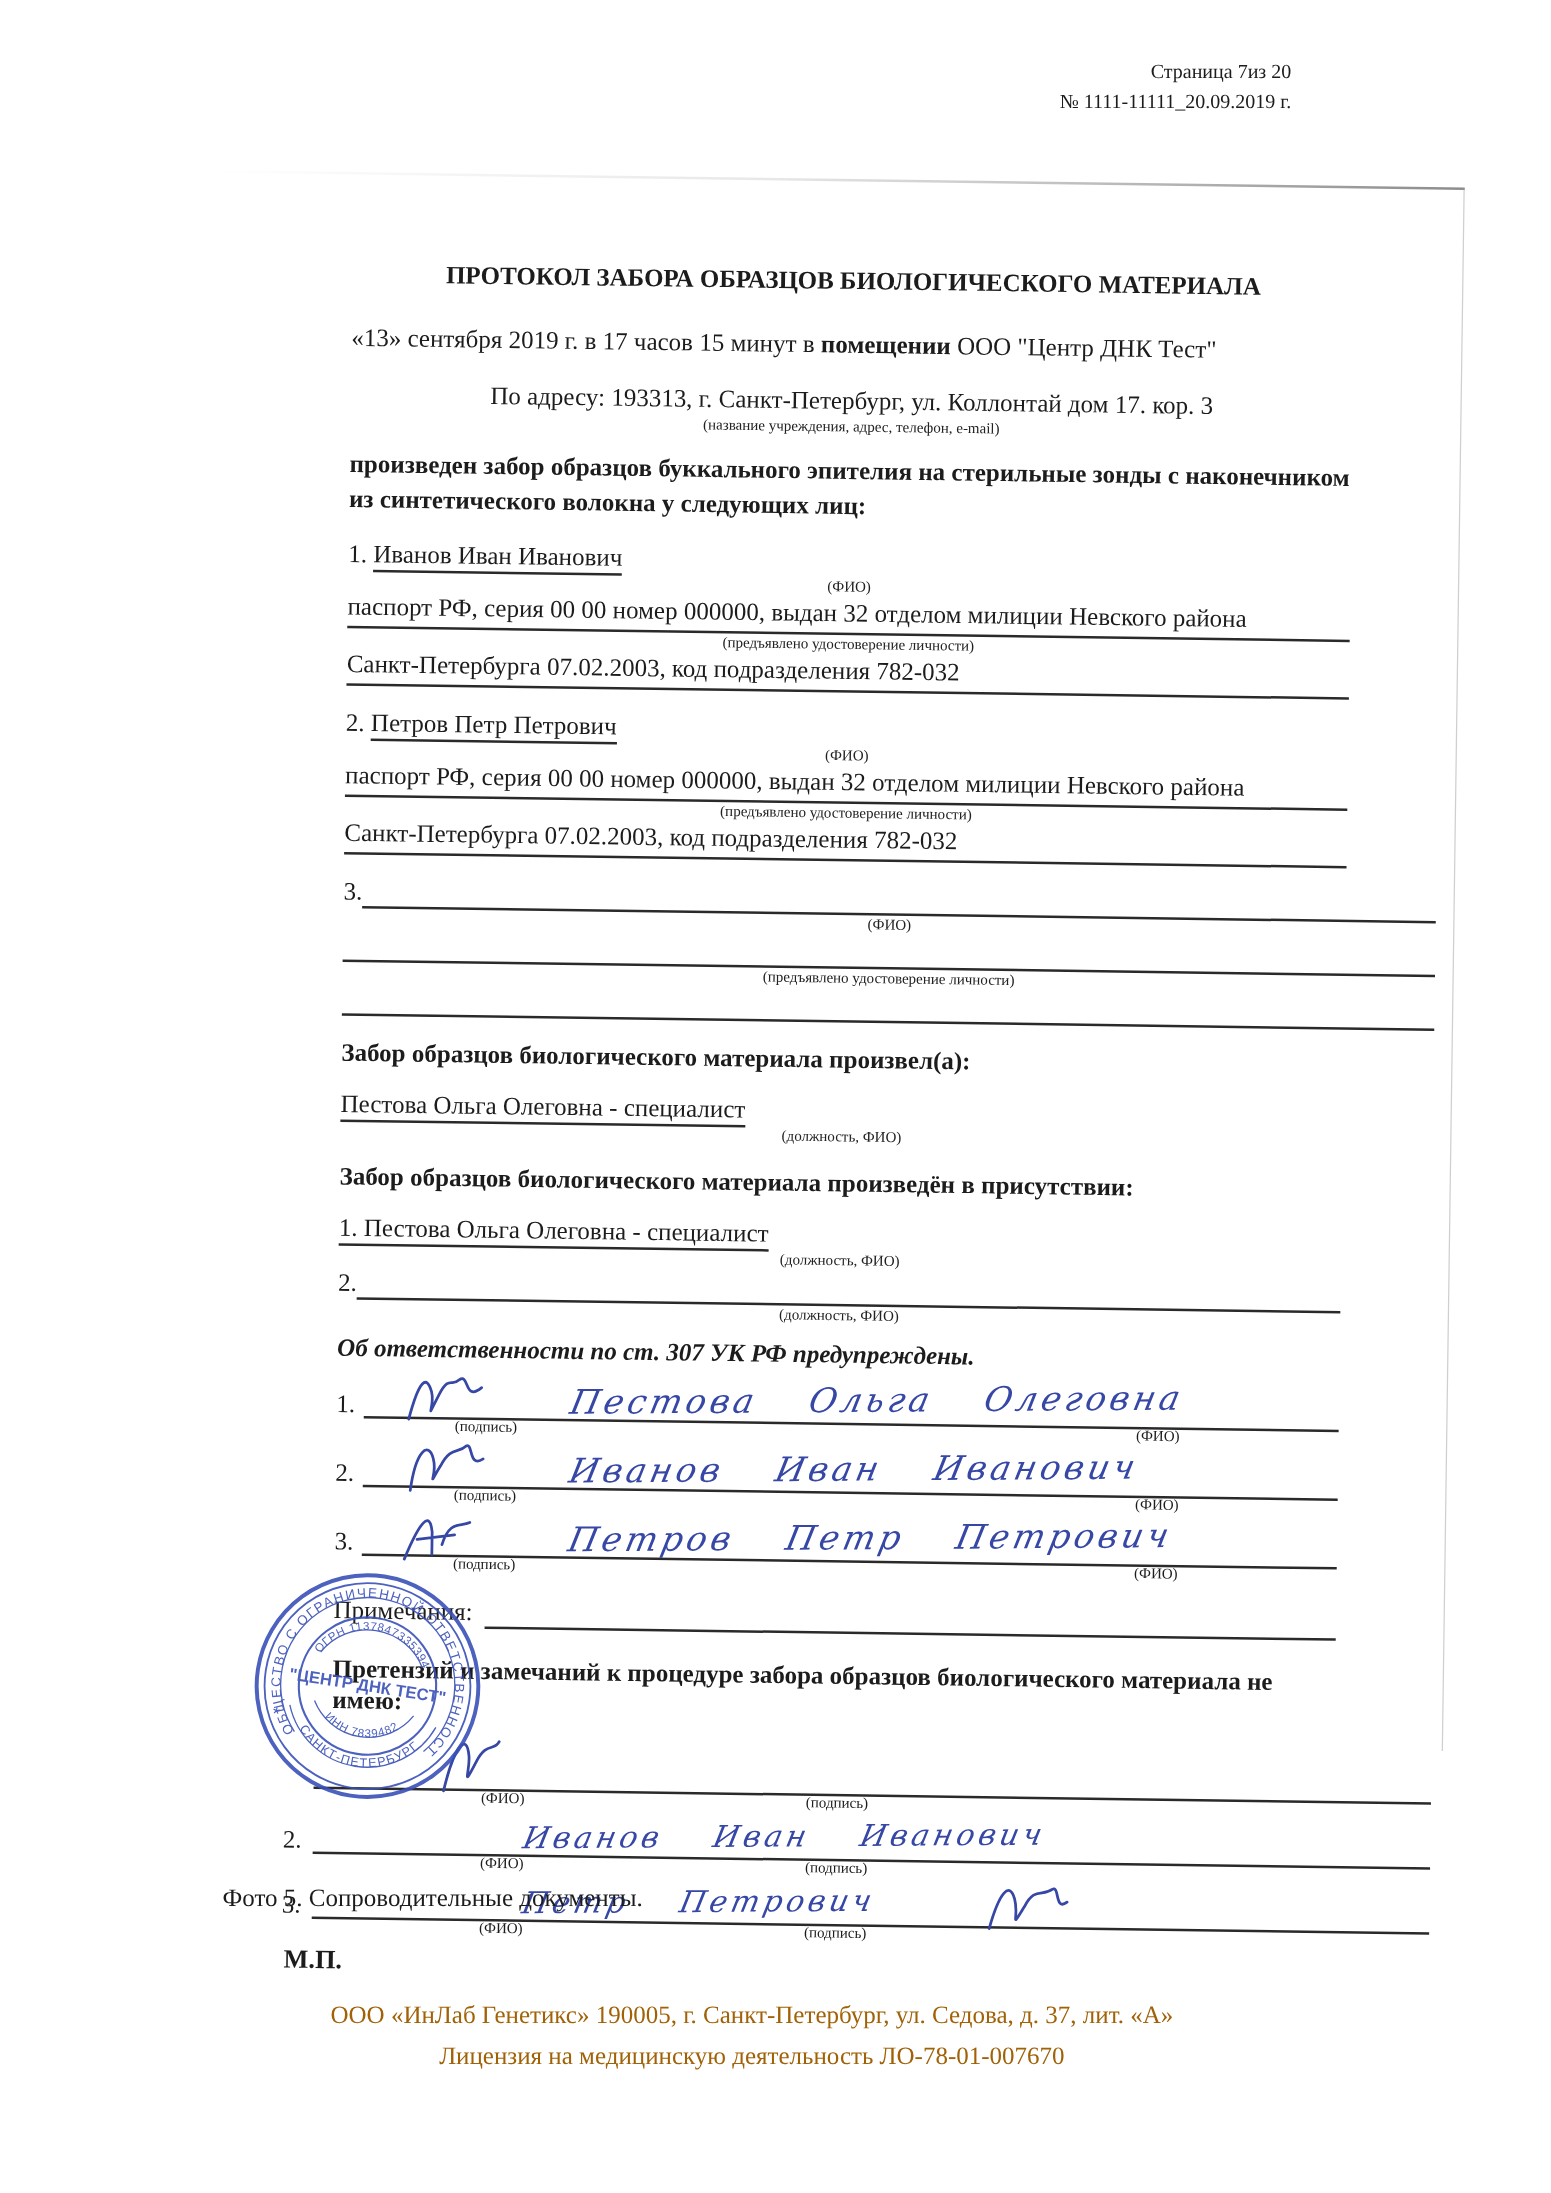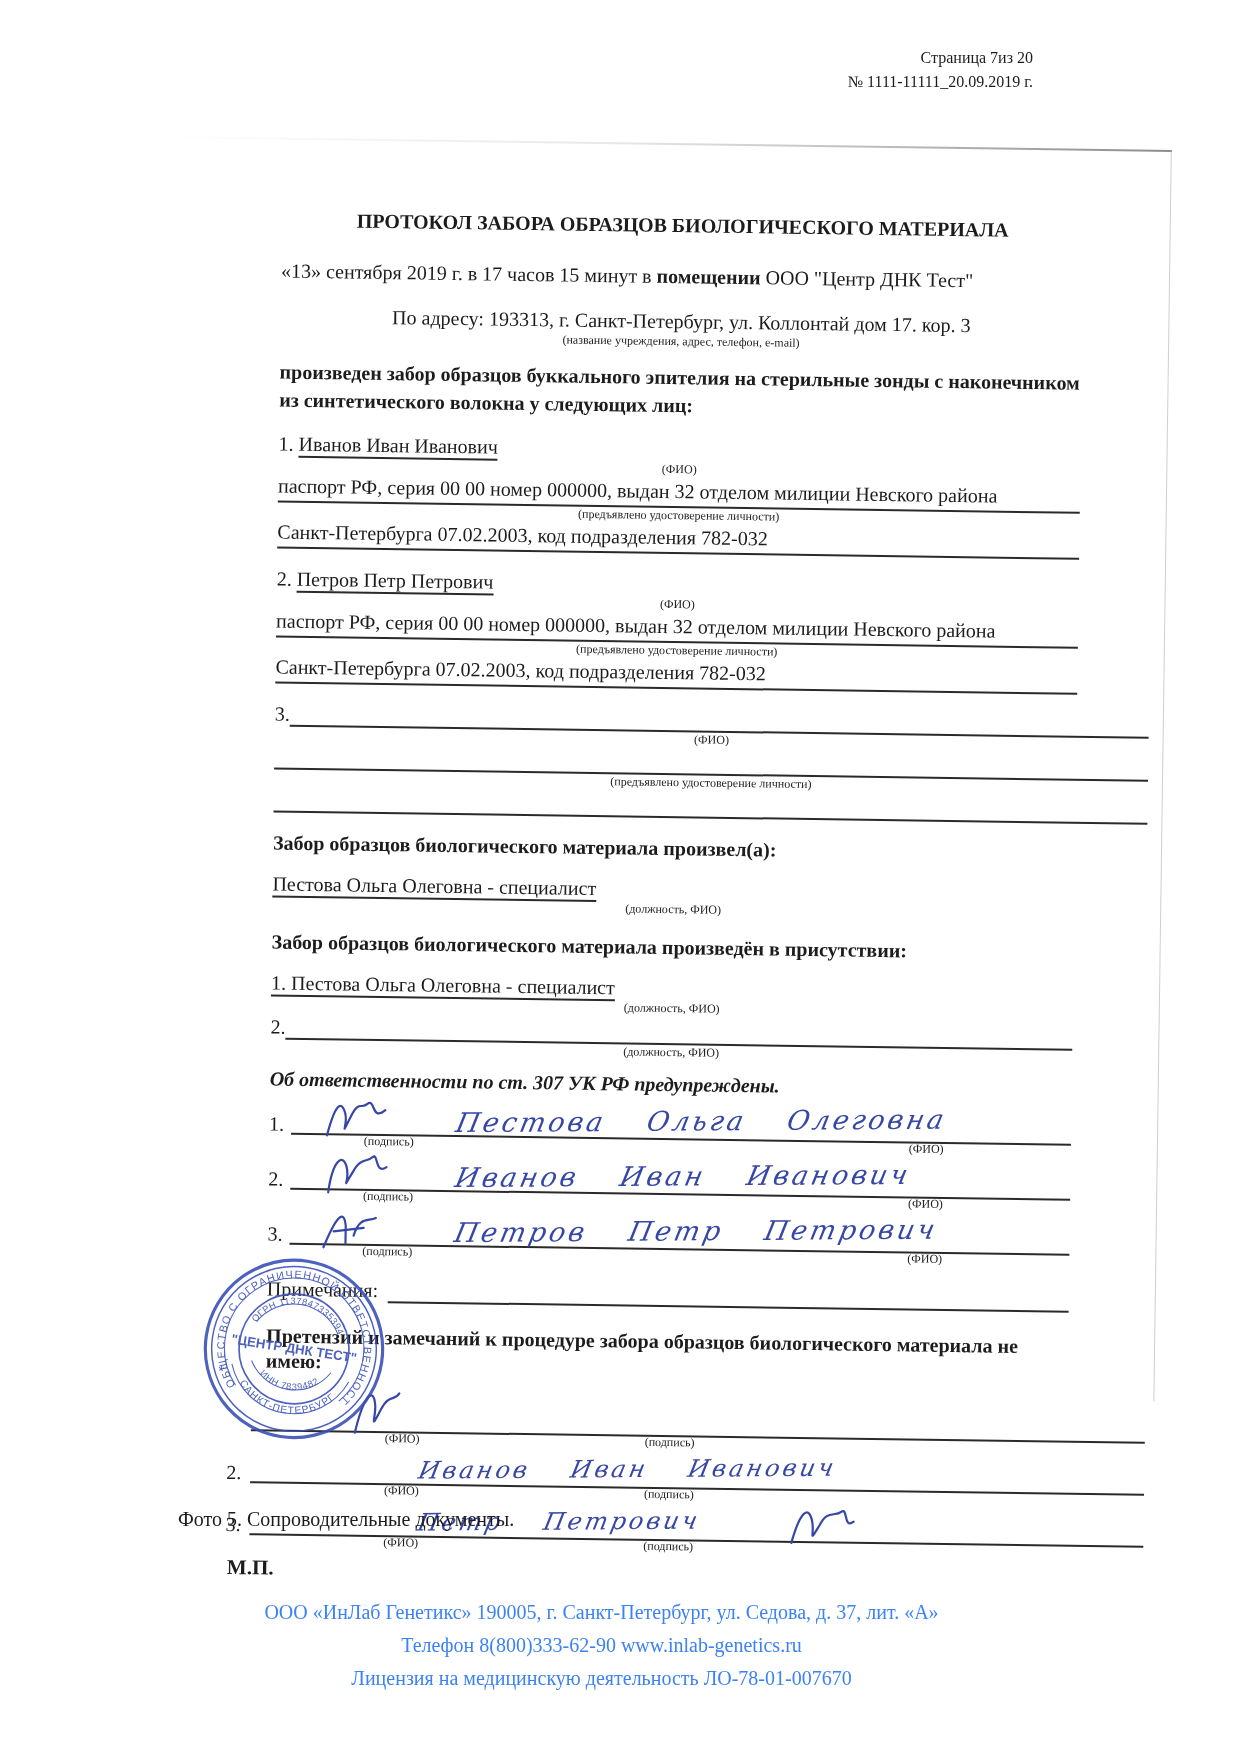--- a/index.html
+++ b/index.html
@@ -60,21 +60,21 @@
   .brow .lab-sign{position:absolute;left:418px;bottom:-8px;font-size:12px;}
   .brow .hand{position:absolute;left:190px;bottom:12px;font-size:24px;}
   .brow .squig{position:absolute;left:420px;bottom:4px;}
   .mp{margin-top:10px;margin-left:2px;font-weight:bold;font-size:21px;}
 
   #stamp{position:absolute;left:48px;top:1122px;opacity:.9;}
 
   .caption{position:absolute;left:178px;top:1472px;font-size:20px;margin-top:36px;}
 
   .footer{position:absolute;left:0;top:1596px;width:1203px;text-align:center;
-          color:#3b82f6;font-size:20px;line-height:33px;}
+          color:#a16207;font-size:20px;line-height:33px;}
 </style>
 </head>
 <body>
 
 <div id="page">
 
   <div class="hdr">
     <div>Страница 7из 20</div>
     <div>№ 1111-11111_20.09.2019 г.</div>
   </div>
@@ -227,17 +227,16 @@
           <text x="90" y="94" font-size="12.6" font-weight="bold" text-anchor="middle">"ЦЕНТР ДНК ТЕСТ"</text>
         </g>
       </g>
     </svg>
   </div>
 
   <div class="caption">Фото 5. Сопроводительные документы.</div>
 
   <div class="footer">
     <div>ООО «ИнЛаб Генетикс» 190005, г. Санкт-Петербург, ул. Седова, д. 37, лит. «А»</div>
-    <div>Телефон 8(800)333-62-90 www.inlab-genetics.ru</div>
     <div>Лицензия на медицинскую деятельность ЛО-78-01-007670</div>
   </div>
 
 </div>
 
 </body></html>

